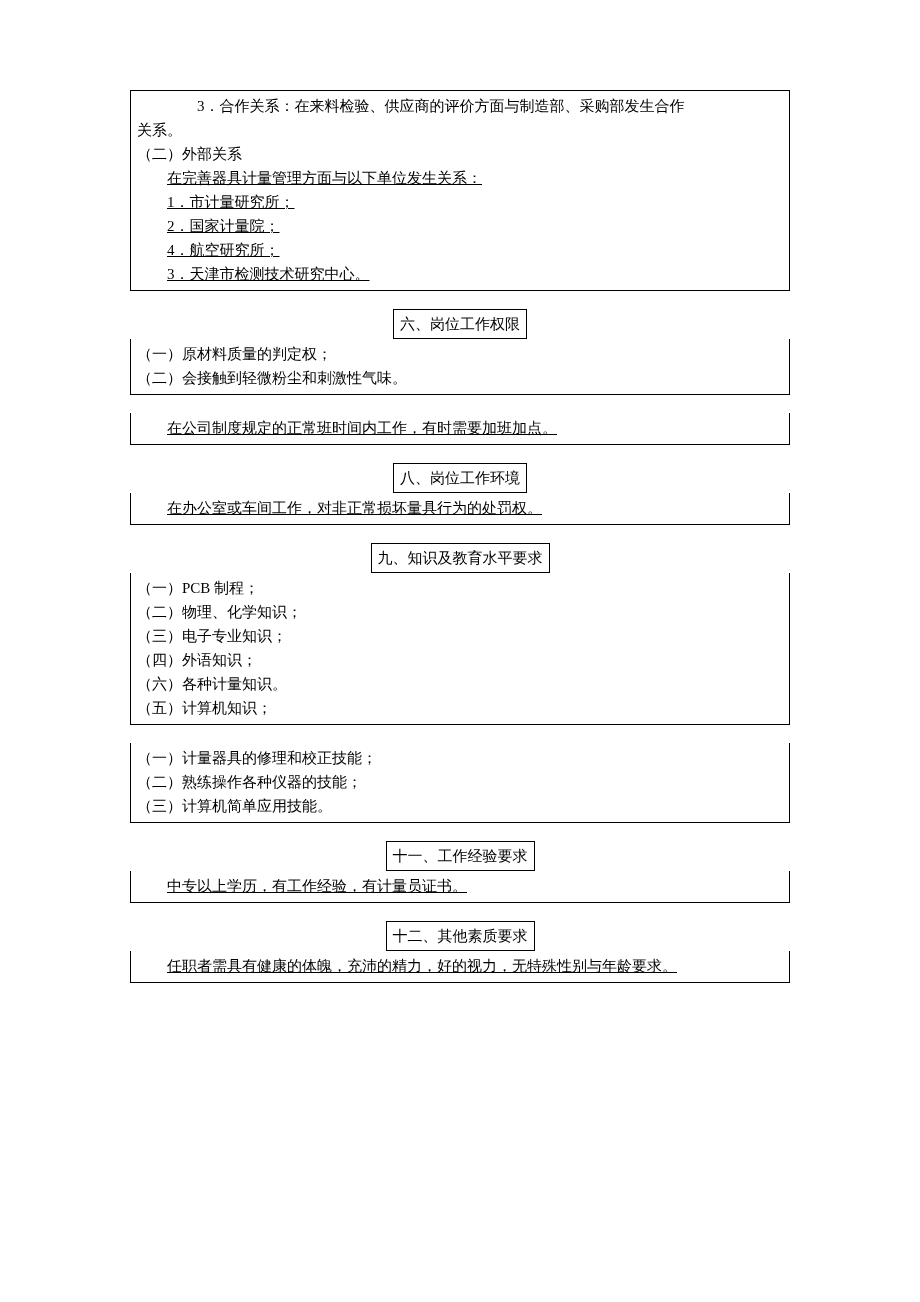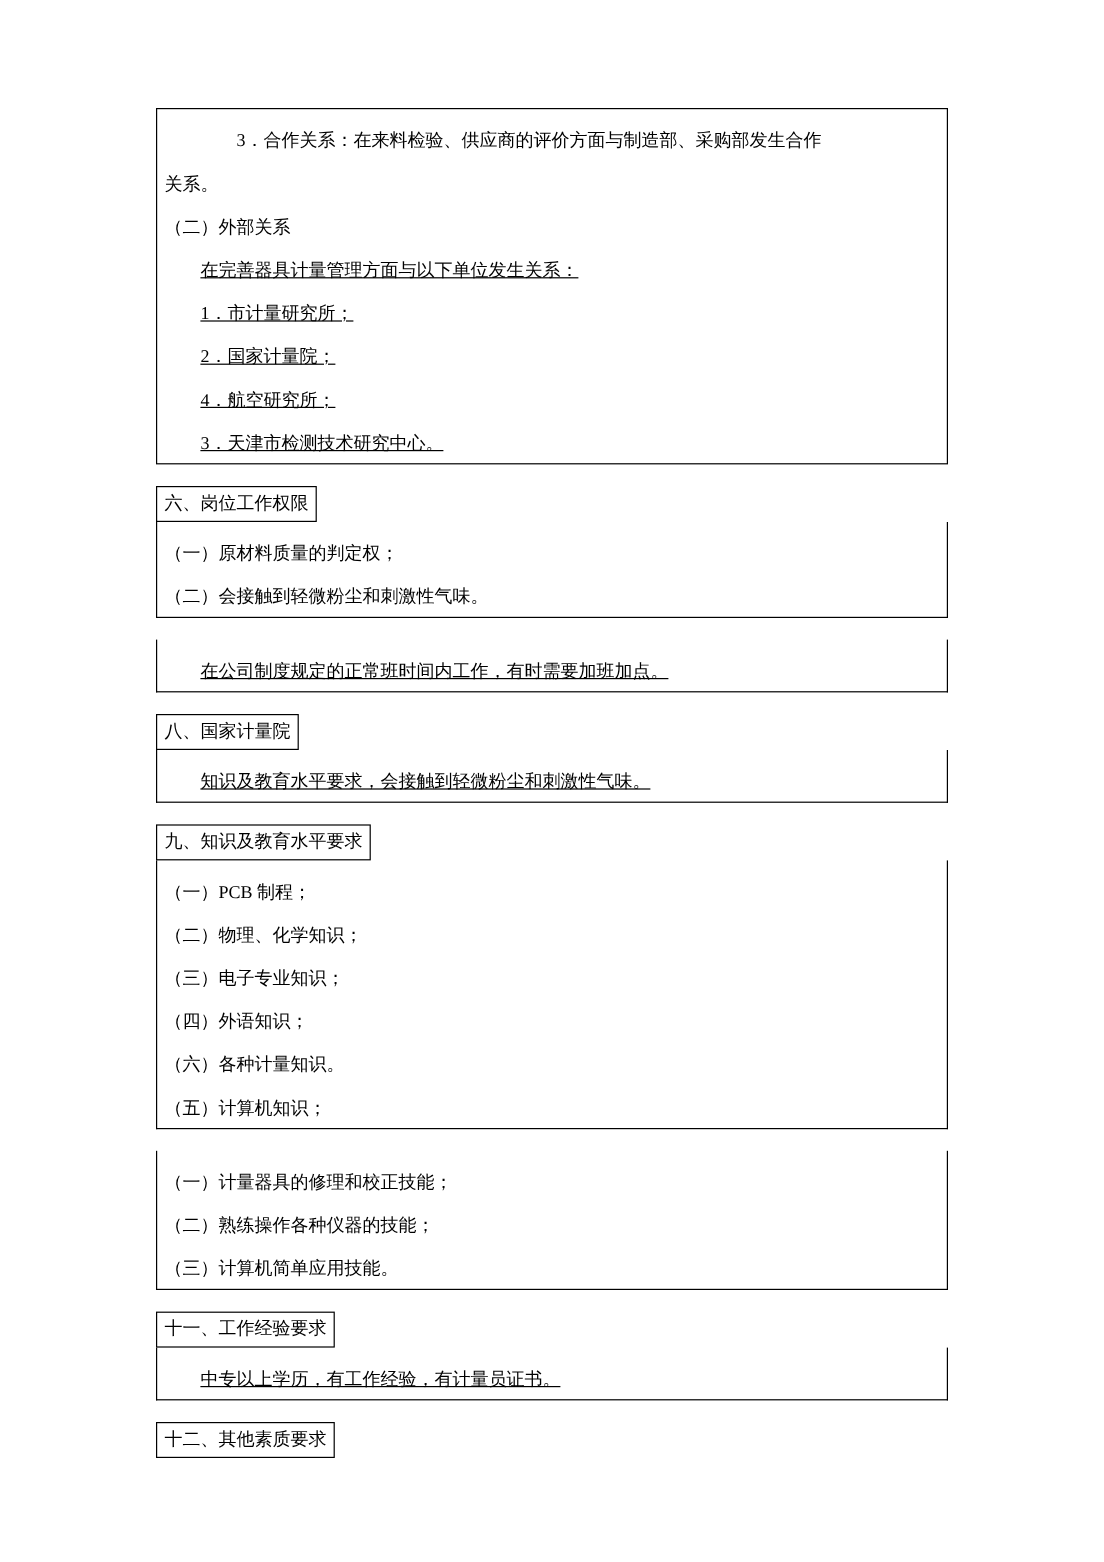--- a/index.html
+++ b/index.html
@@ -15,39 +15,40 @@
     width: 920px;
     min-height: 1302px;
     box-sizing: border-box;
     padding: 90px 130px 100px 130px;
   }
   .section {
     margin-bottom: 18px;
   }
   .header-row {
     display: flex;
+    justify-content: center;
   }
   .header-cell {
     border: 1px solid #000;
     padding: 2px 6px;
     display: inline-block;
   }
   .content-box {
     border: 1px solid #000;
     border-top: none;
     padding: 3px 6px 4px 6px;
   }
   .content-box-full {
     border: 1px solid #000;
     padding: 3px 6px 4px 6px;
   }
   .indent-1 { padding-left: 0em; }
   .indent-2 { padding-left: 2em; text-decoration: underline; }
   .indent-4 { padding-left: 4em; }
-  .line { white-space: pre-wrap; margin-top: 12px; }
+  .line { white-space: pre-wrap; }
 </style>
 </head>
 <body>
 
 <div class="page">
 
   <div class="section">
     <div class="content-box-full">
       <div class="line indent-4">3．合作关系：在来料检验、供应商的评价方面与制造部、采购部发生合作</div>
       <div class="line indent-1">关系。</div>
@@ -71,24 +72,24 @@
   </div>
 
   <div class="section">
     <div class="content-box">
       <div class="line indent-2">在公司制度规定的正常班时间内工作，有时需要加班加点。</div>
     </div>
   </div>
 
   <div class="section">
     <div class="header-row">
-      <span class="header-cell">八、国家计量院</span>
+      <span class="header-cell">八、岗位工作环境</span>
     </div>
     <div class="content-box">
-      <div class="line indent-2">知识及教育水平要求，会接触到轻微粉尘和刺激性气味。</div>
+      <div class="line indent-2">在办公室或车间工作，对非正常损坏量具行为的处罚权。</div>
     </div>
   </div>
 
   <div class="section">
     <div class="header-row">
       <span class="header-cell">九、知识及教育水平要求</span>
     </div>
     <div class="content-box">
       <div class="line indent-1">（一）PCB 制程；</div>
       <div class="line indent-1">（二）物理、化学知识；</div>
@@ -113,15 +114,18 @@
     </div>
     <div class="content-box">
       <div class="line indent-2">中专以上学历，有工作经验，有计量员证书。</div>
     </div>
   </div>
 
   <div class="section">
     <div class="header-row">
       <span class="header-cell">十二、其他素质要求</span>
     </div>
+    <div class="content-box">
+      <div class="line indent-2">任职者需具有健康的体魄，充沛的精力，好的视力，无特殊性别与年龄要求。</div>
+    </div>
   </div>
 
 </div>
 
 </body></html>

